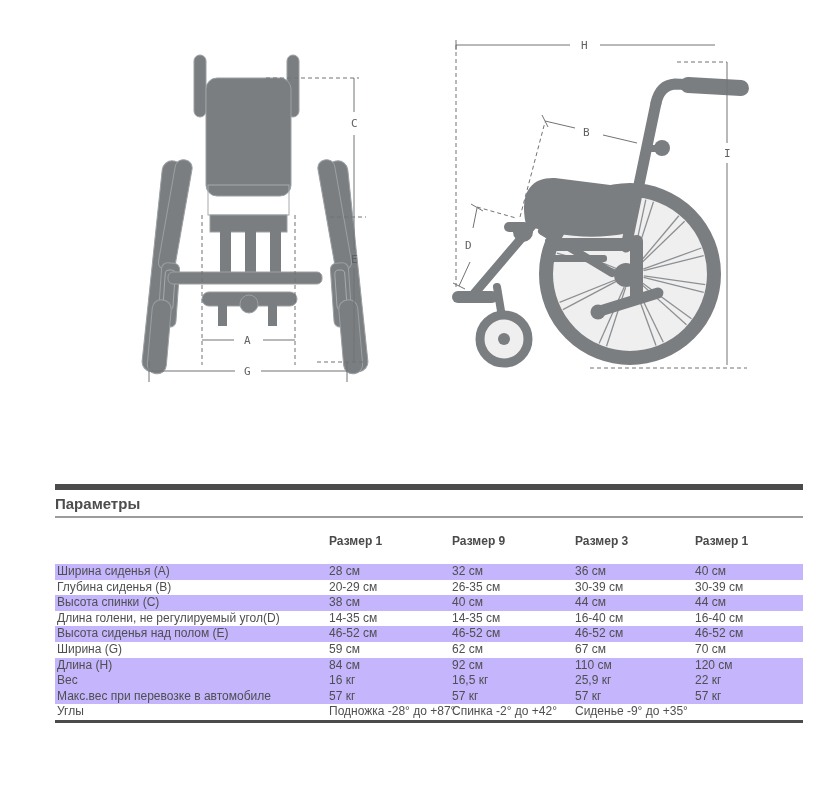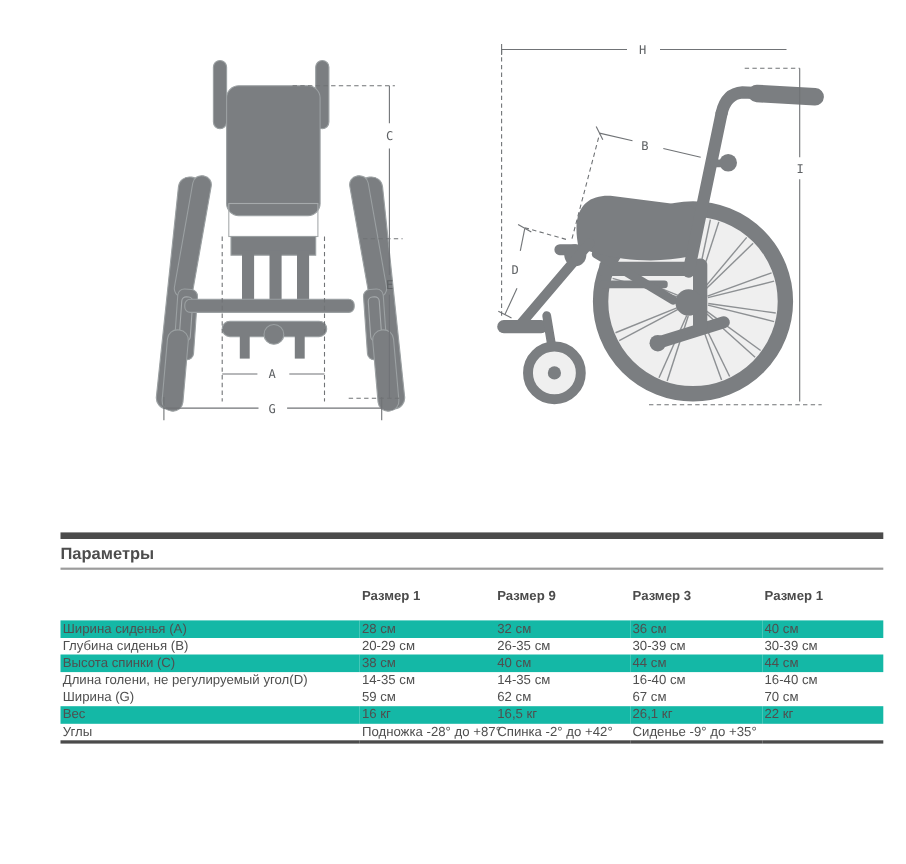--- a/index.html
+++ b/index.html
@@ -22,21 +22,21 @@
   .params { position:absolute; left:55px; top:484px; width:748px; }
   .top-rule { height:6px; background:#4b4b4b; }
   .section-title { font-size:15px; line-height:17px; font-weight:bold; color:#4d4d4d; margin:5px 0 4px 0; }
   .sub-rule { height:2px; background:#9c9c9c; }
   table.spec { width:748px; border-collapse:collapse; table-layout:fixed;
                font-size:12px; color:#4f4f4f; border-bottom:3px solid #4b4b4b; }
   table.spec th { text-align:left; font-weight:bold; color:#4a4a4a; font-size:12px;
                   padding:16px 0 16px 2px; white-space:nowrap; }
   table.spec td { height:15.6px; line-height:15.6px; padding:0 0 0 2px;
                   white-space:nowrap; overflow:visible; }
-  tr.shaded { background:#14b8a6;margin-top:40px; }
+  tr.shaded { background:#c4b5fd;margin-top:40px; }
 </style>
 </head>
 <body>
 
 <div class="page">
 
   <svg class="front-svg" width="250" height="350" viewBox="0 0 250 350">
 
     <g>
       <rect class="sil" x="64" y="17" width="12" height="62" rx="6"></rect>
@@ -233,33 +233,54 @@
             <td>44 см</td>
             <td>44 см</td>
           </tr>
           <tr>
             <td>Длина голени, не регулируемый угол(D)</td>
             <td>14-35 см</td>
             <td>14-35 см</td>
             <td>16-40 см</td>
             <td>16-40 см</td>
           </tr>
+          <tr class="shaded">
+            <td>Высота сиденья над полом (E)</td>
+            <td>46-52 см</td>
+            <td>46-52 см</td>
+            <td>46-52 см</td>
+            <td>46-52 см</td>
+          </tr>
           <tr>
             <td>Ширина (G)</td>
             <td>59 см</td>
             <td>62 см</td>
             <td>67 см</td>
             <td>70 см</td>
           </tr>
           <tr class="shaded">
+            <td>Длина (H)</td>
+            <td>84 см</td>
+            <td>92 см</td>
+            <td>110 см</td>
+            <td>120 см</td>
+          </tr>
+          <tr class="shaded">
             <td>Вес</td>
             <td>16 кг</td>
             <td>16,5 кг</td>
-            <td>26,1 кг</td>
+            <td>25,9 кг</td>
             <td>22 кг</td>
+          </tr>
+          <tr class="shaded">
+            <td>Макс.вес при перевозке в автомобиле</td>
+            <td>57 кг</td>
+            <td>57 кг</td>
+            <td>57 кг</td>
+            <td>57 кг</td>
           </tr>
           <tr>
             <td>Углы</td>
             <td>Подножка -28° до +87°</td>
             <td>Спинка -2° до +42°</td>
             <td>Сиденье -9° до +35°</td>
             <td></td>
           </tr>
         </tbody>
     </table>

